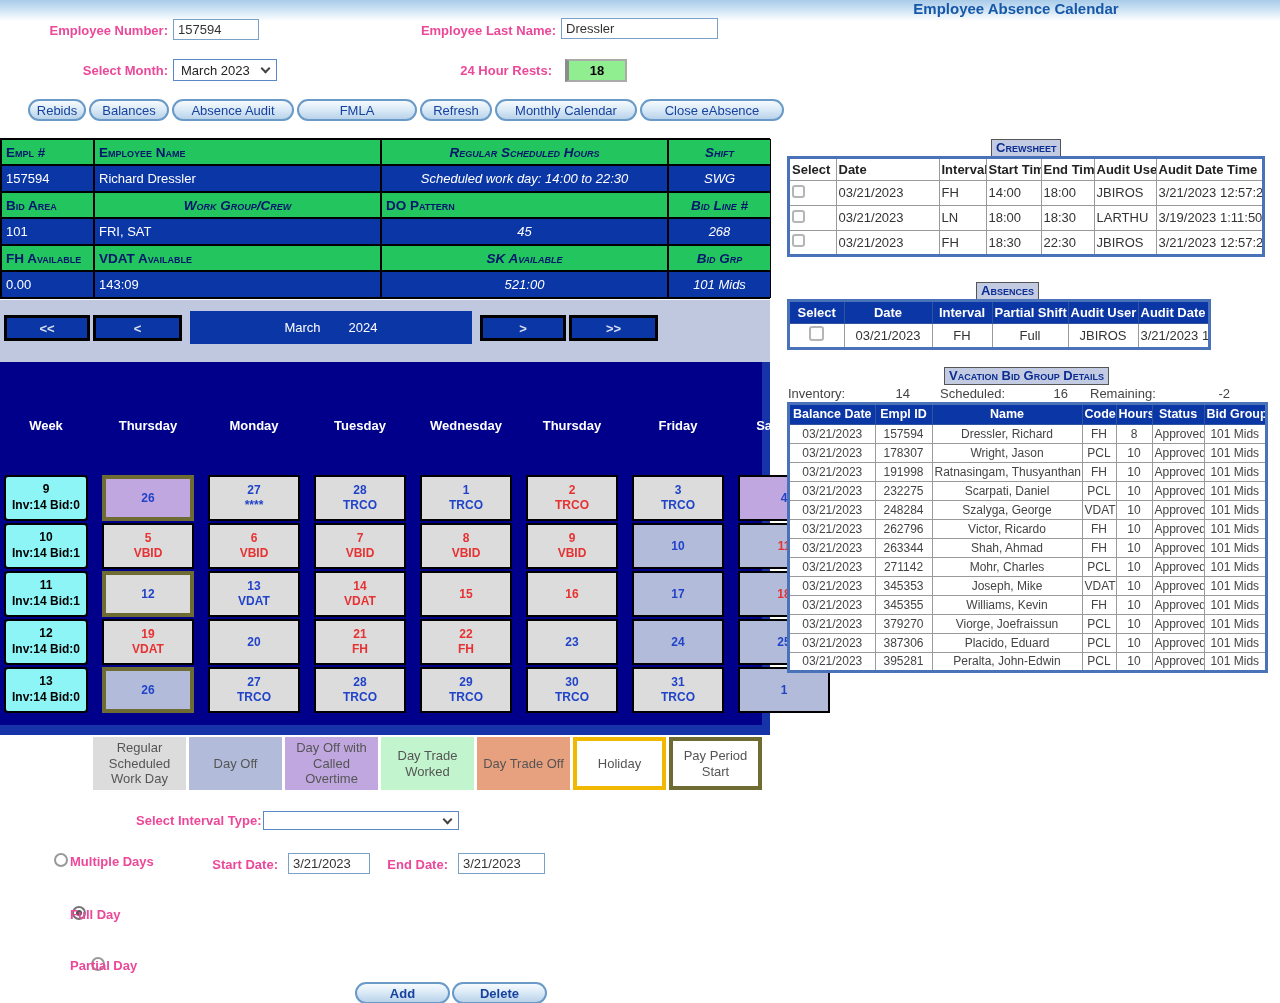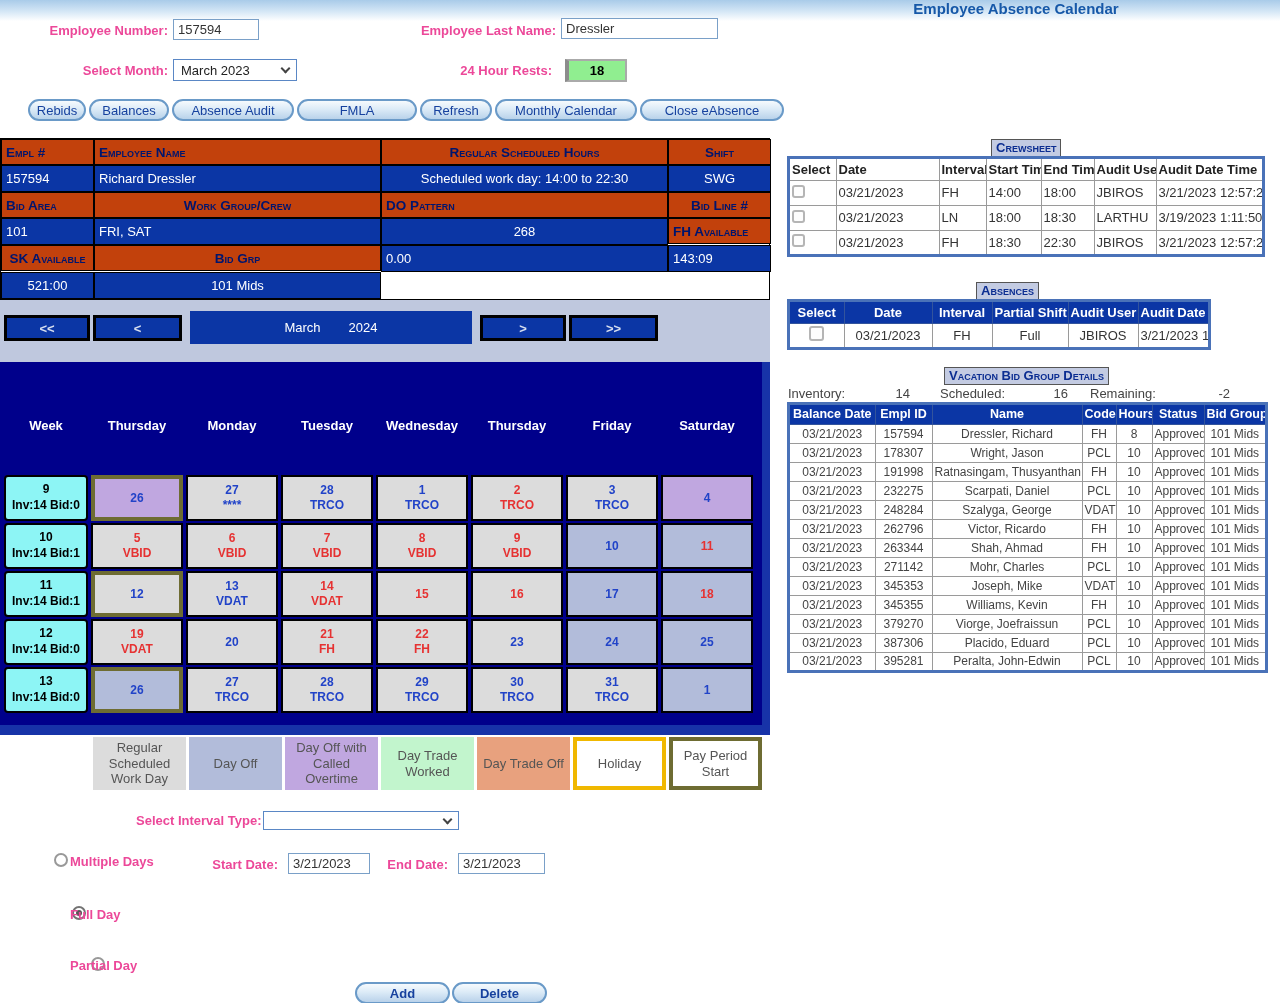--- a/index.html
+++ b/index.html
@@ -29,37 +29,37 @@
           border:2px solid #6a9ac8; border-radius:12px; color:#16419e;
           font-size:13px; height:22px; display:flex; align-items:center; justify-content:center;
           cursor:pointer; }
   .pill.b { font-weight:bold; }
   .btnrow { left:28px; top:99px; display:flex; gap:3px; }
 
   
   .igrid { left:0; top:138px; width:770px; display:grid;
            grid-template-columns:93px 287px 287px 103px; border:1px solid #000; }
   .igrid > div { border:1px solid #000; display:flex; align-items:center; padding:0 4px; }
-  .ih { background:#c2410c; color:#00156e; font-weight:bold; font-variant:small-caps;
+  .ih { background:#22c55e; color:#00156e; font-weight:bold; font-variant:small-caps;
         font-size:13.5px; height:26px; }
   .iv { background:#0b36a5; color:#fff; font-size:13px; height:27px; }
-  .jc { justify-content:center; }
+  .jc { justify-content:center;font-style:italic; }
 
   
   .navband { left:0; top:300px; width:770px; height:62px; background:#bfc8de; }
   .navbtn { background:#0b36a5; border:3px solid #000; color:#d8e0f0; font-weight:bold;
             font-size:13px; display:flex; align-items:center; justify-content:center; cursor:pointer; }
   .monthcell { background:#0b36a5; color:#fff; font-size:13px; display:flex;
                align-items:center; justify-content:center; gap:28px; }
 
   
   #calendar { left:0; top:362px; width:770px; height:373px; background:#00008b;
               border-right:8px solid #1733a8; border-bottom:10px solid #1733a8; }
   .calhead, .calrow { display:grid; grid-template-columns:84px repeat(7,92px);
-                      gap:3px; padding-left:4px; }
+                      gap:14px; padding-left:4px; }
   .calhead { margin-top:56px; }
   .calhead div { color:#fff; font-weight:bold; font-size:13px; text-align:center; }
   .rows { margin-top:42px; }
   .calrow { margin-bottom:2px; }
   .weekcell { background:#8df5f5; border:2px solid #000; border-radius:4px; color:#000;
               font-weight:bold; font-size:12px; display:flex; flex-direction:column;
               align-items:center; justify-content:center; line-height:1.3; height:46px; }
   .daycell { background:#dcdcdc; border:2px solid #000; height:46px; display:flex;
              flex-direction:column; align-items:center; justify-content:center;
              font-weight:bold; font-size:12px; line-height:1.25; cursor:pointer; }
@@ -111,21 +111,21 @@
 <div class="abs topbar"></div>
 <div class="abs apptitle">Employee Absence Calendar</div>
 
 
 <div class="abs lbl tr" style="left:40px;top:23px;width:128px;">Employee Number:</div>
 <input class="abs input" style="left: 173px; top: 19px; width: 86px; height: 21px;" value="157594">
 <div class="abs lbl tr" style="left:416px;top:23px;width:140px;">Employee Last Name:</div>
 <input class="abs input" style="left: 561px; top: 18px; width: 157px; height: 21px;" value="Dressler">
 
 <div class="abs lbl tr" style="left:60px;top:63px;width:108px;">Select Month:</div>
-<div class="abs selbox" style="left:173px;top:59px;width:124px;height:22px;">
+<div class="abs selbox" style="left:173px;top:59px;width:104px;height:22px;">
   <span>March 2023</span>
   <span class="chev"></span>
 </div>
 <div class="abs lbl tr" style="left:440px;top:63px;width:112px;">24 Hour Rests:</div>
 <div class="abs restbox" style="left:565px;top:59px;width:62px;height:23px;">18</div>
 
 
 <div class="abs btnrow">
   <div class="pill" style="width:58px;">Rebids</div>
   <div class="pill" style="width:80px;">Balances</div>
@@ -145,22 +145,24 @@
   <div class="iv">157594</div>
   <div class="iv">Richard Dressler</div>
   <div class="iv jc">Scheduled work day: 14:00 to 22:30</div>
   <div class="iv jc">SWG</div>
   <div class="ih">Bid Area</div>
   <div class="ih jc">Work Group/Crew</div>
   <div class="ih">DO Pattern</div>
   <div class="ih jc">Bid Line #</div>
   <div class="iv">101</div>
   <div class="iv">FRI, SAT</div>
+  <div class="iv jc">45</div>
   <div class="iv jc">268</div>
   <div class="ih">FH Available</div>
+  <div class="ih">VDAT Available</div>
   <div class="ih jc">SK Available</div>
   <div class="ih jc">Bid Grp</div>
   <div class="iv">0.00</div>
   <div class="iv">143:09</div>
   <div class="iv jc">521:00</div>
   <div class="iv jc">101 Mids</div>
 </div>
 
 
 <div class="abs navband">

